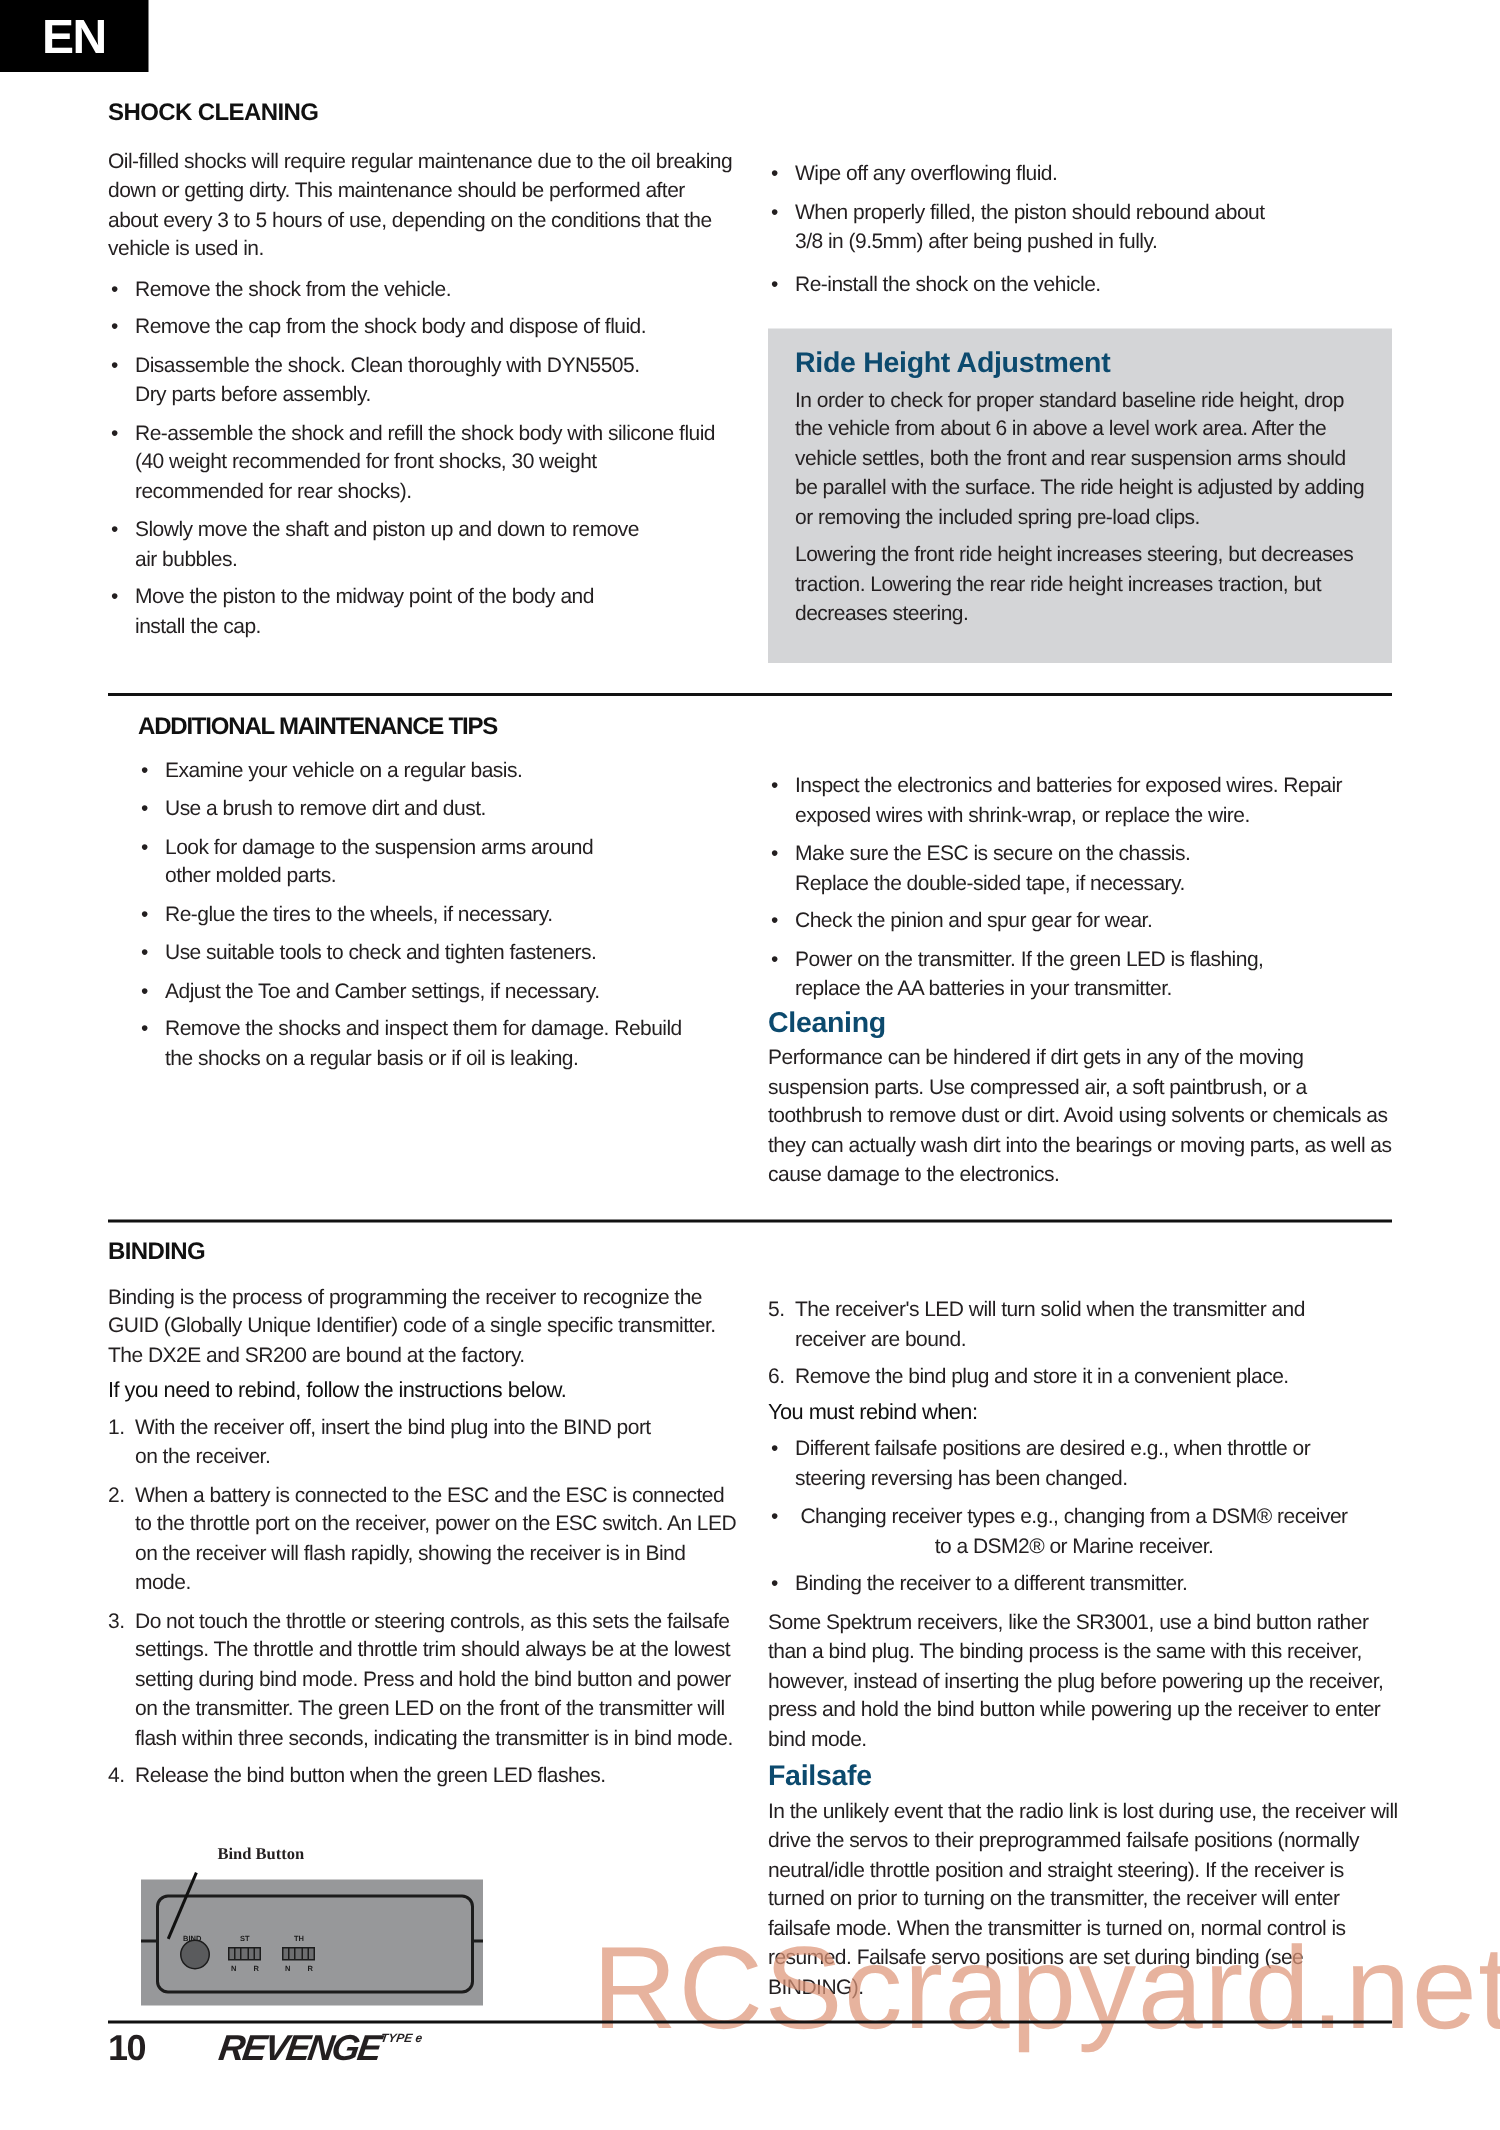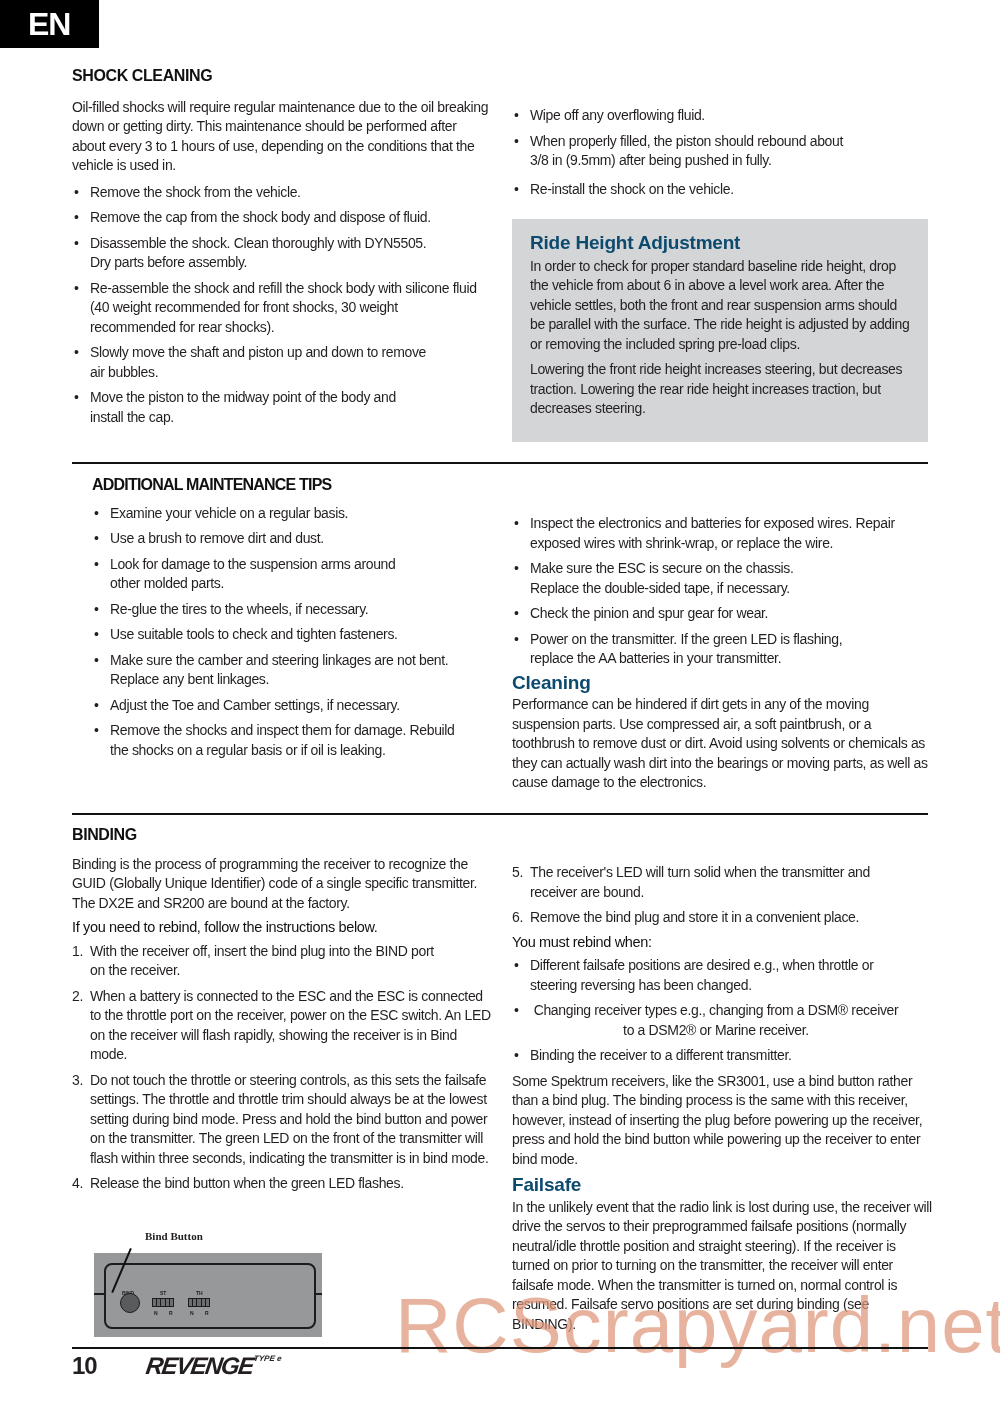--- a/index.html
+++ b/index.html
@@ -43,21 +43,21 @@
 
   .watermark { position: absolute; left: 395px; top: 1280px; font-family: "Liberation Sans", sans-serif; font-size: 78px; color: rgba(222,150,120,0.72); letter-spacing: 1px; pointer-events: none; }
 </style>
 </head>
 <body>
 
 <div class="lang-tab">EN</div>
 
 <div class="col body-text" style="left:72px; top:66px; width:420px;">
   <h1 class="section" style="margin-bottom:12px;">SHOCK CLEANING</h1>
-  <p style="margin-bottom:7px;">Oil-filled shocks will require regular maintenance due to the oil breaking down or getting dirty. This maintenance should be performed after about every 3 to 1 hours of use, depending on the conditions that the vehicle is used in.</p>
+  <p style="margin-bottom:7px;">Oil-filled shocks will require regular maintenance due to the oil breaking down or getting dirty. This maintenance should be performed after about every 3 to 5 hours of use, depending on the conditions that the vehicle is used in.</p>
   <ul class="bullets">
     <li>Remove the shock from the vehicle.</li>
     <li>Remove the cap from the shock body and dispose of fluid.</li>
     <li style="padding-right:60px;">Disassemble the shock. Clean thoroughly with DYN5505. Dry parts before assembly.</li>
     <li style="padding-right:14px;">Re-assemble the shock and refill the shock body with silicone fluid (40 weight recommended for front shocks, 30 weight recommended for rear shocks).</li>
     <li style="padding-right:55px;">Slowly move the shaft and piston up and down to remove air bubbles.</li>
     <li style="padding-right:80px;">Move the piston to the midway point of the body and install the cap.</li>
   </ul>
 </div>
 
@@ -78,21 +78,20 @@
 <div class="rule" style="top:462px;"></div>
 
 <div class="col body-text" style="left:72px; top:475px; width:420px;margin-left:20px;">
   <h1 class="section" style="margin-bottom:9px; letter-spacing:-0.8px;">ADDITIONAL MAINTENANCE TIPS</h1>
   <ul class="bullets">
     <li>Examine your vehicle on a regular basis.</li>
     <li>Use a brush to remove dirt and dust.</li>
     <li style="padding-right:110px;">Look for damage to the suspension arms around other molded parts.</li>
     <li>Re-glue the tires to the wheels, if necessary.</li>
     <li>Use suitable tools to check and tighten fasteners.</li>
-    <li style="padding-right:50px;">Make sure the camber and steering linkages are not bent. Replace any bent linkages.</li>
     <li>Adjust the Toe and Camber settings, if necessary.</li>
     <li style="padding-right:55px;">Remove the shocks and inspect them for damage. Rebuild the shocks on a regular basis or if oil is leaking.</li>
   </ul>
 </div>
 
 <div class="col body-text" style="left:512px; top:514px; width:416px;">
   <ul class="bullets">
     <li style="padding-right:30px;">Inspect the electronics and batteries for exposed wires. Repair exposed wires with shrink-wrap, or replace the wire.</li>
     <li style="padding-right:120px;">Make sure the ESC is secure on the chassis. Replace the double-sided tape, if necessary.</li>
     <li>Check the pinion and spur gear for wear.</li>

